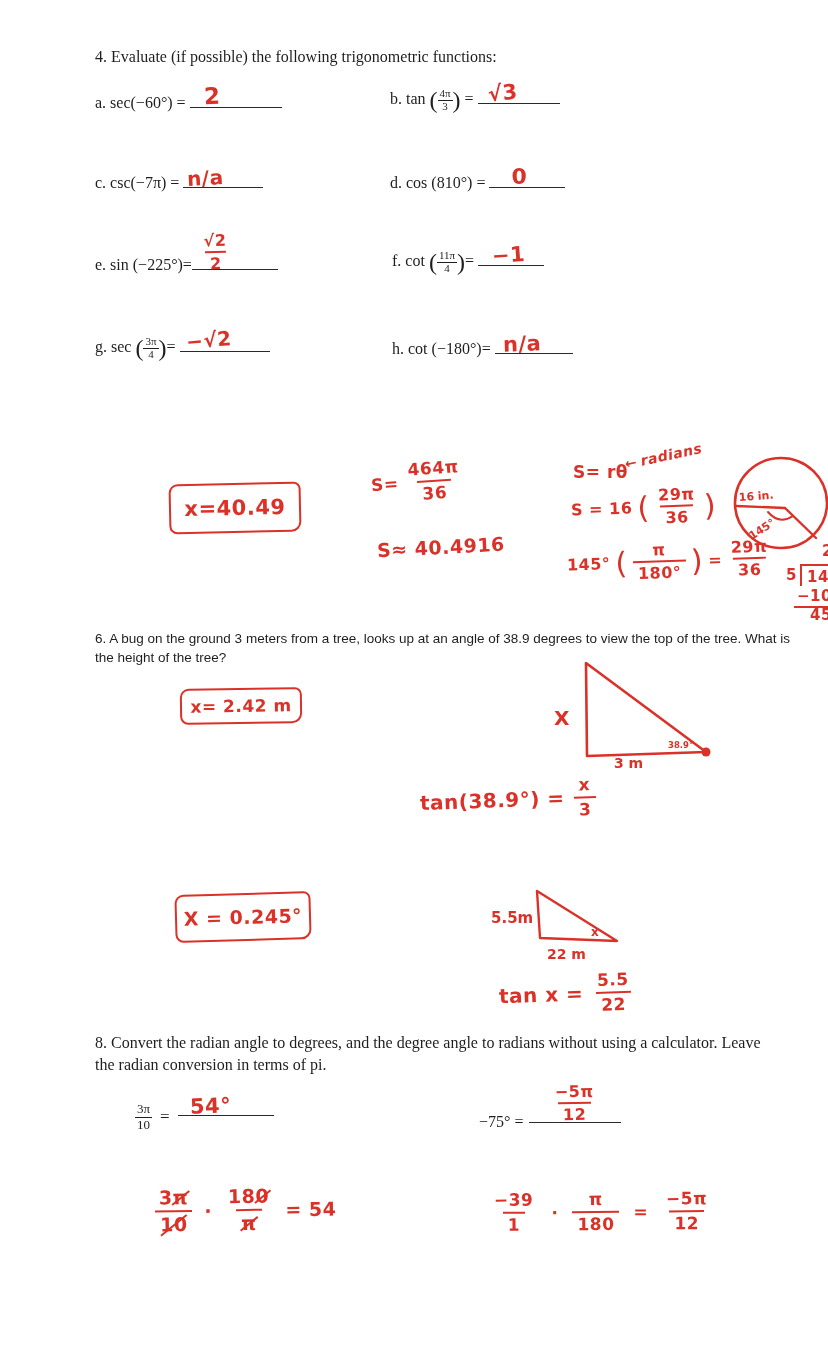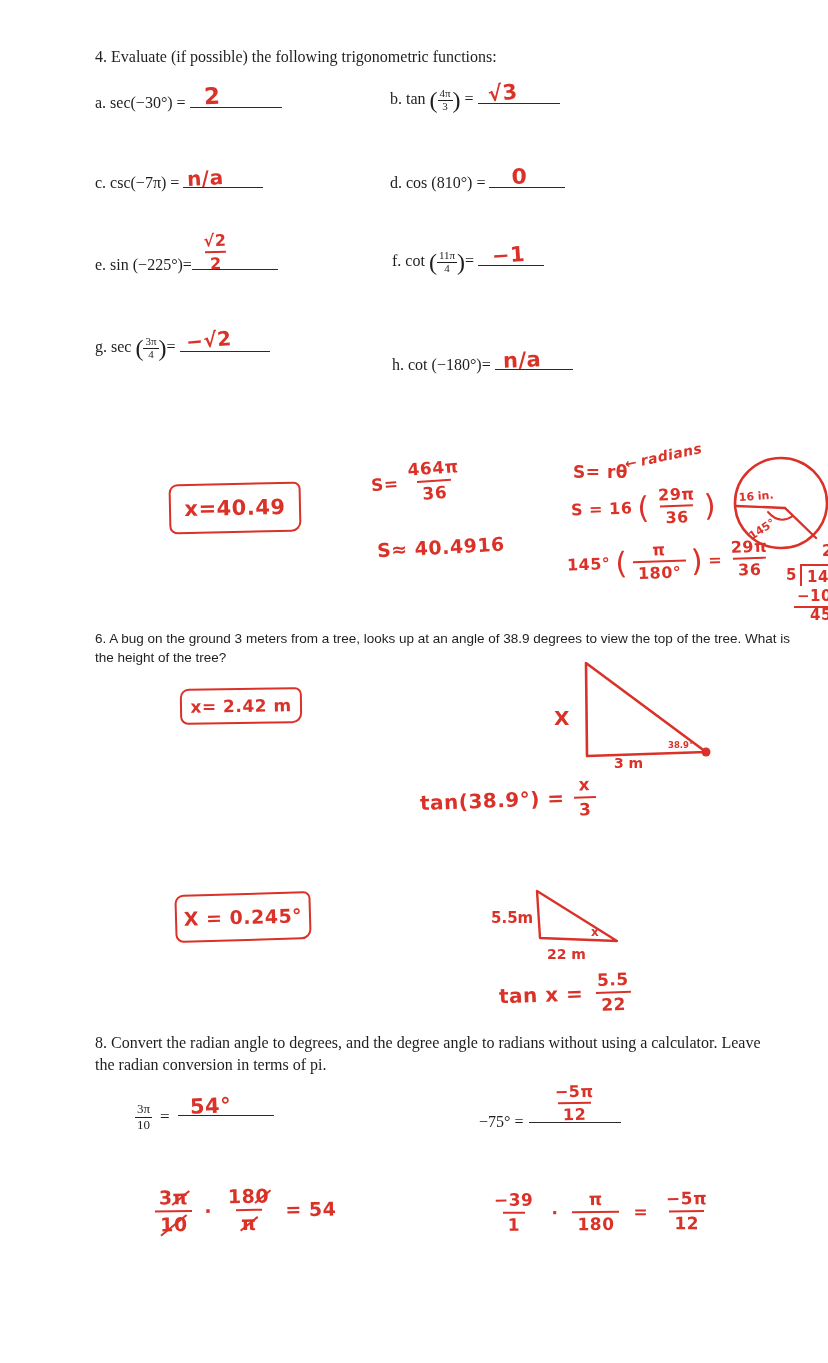--- a/index.html
+++ b/index.html
@@ -40,21 +40,21 @@
   .qtext{line-height:1.38;}
 </style>
 </head>
 <body>
 
 <div class="page">
 
   <div class="abs serif" style="left:48px;top:48px;">4.  Evaluate (if possible) the following trigonometric functions:</div>
 
   <div class="abs serif" style="left:48px;top:94px;">
-    <span>a. sec(−30°) = </span><span class="blankwrap"><span class="blank" style="width:92px;"></span><span class="ans hw" style="left:14px;bottom:3px;font-size:23px;transform:rotate(-2deg);">2</span></span>
+    <span>a. sec(−60°) = </span><span class="blankwrap"><span class="blank" style="width:92px;"></span><span class="ans hw" style="left:14px;bottom:3px;font-size:23px;transform:rotate(-2deg);">2</span></span>
   </div>
 
   <div class="abs serif" style="left:343px;top:88px;">
     <span>b.  tan </span><span class="pparen">(</span><span class="pfrac">
         <span class="pnum">4π</span>
         <span class="pden">3</span>
       </span><span class="pparen">)</span><span> = </span><span class="blankwrap"><span class="blank" style="width:82px;"></span><span class="ans hw" style="left:10px;bottom:3px;font-size:21px;transform:rotate(-6deg);">√3</span></span>
   </div>
 
   <div class="abs serif" style="left:48px;top:174px;">
@@ -79,21 +79,21 @@
       </span><span class="pparen">)</span><span>= </span><span class="blankwrap"><span class="blank" style="width:66px;"></span><span class="ans hw" style="left:14px;bottom:3px;font-size:21px;transform:rotate(-4deg);">−1</span></span>
   </div>
 
   <div class="abs serif" style="left:48px;top:336px;">
     <span>g. sec </span><span class="pparen">(</span><span class="pfrac">
         <span class="pnum">3π</span>
         <span class="pden">4</span>
       </span><span class="pparen">)</span><span>= </span><span class="blankwrap"><span class="blank" style="width:90px;"></span><span class="ans hw" style="left:6px;bottom:4px;font-size:20px;transform:rotate(-5deg);">−√2</span></span>
   </div>
 
-  <div class="abs serif" style="left:345px;top:356px;text-align:center;">
+  <div class="abs serif" style="left:345px;top:340px;text-align:center;">
     <span>h. cot (−180°)= </span><span class="blankwrap"><span class="blank" style="width:78px;"></span><span class="ans hw" style="left:8px;bottom:2px;font-size:21px;transform:rotate(-2deg);">n/a</span></span>
   </div>
 
 
   <div class="ansbox" style="left:122px;top:483px;width:128px;height:46px;transform:rotate(-1.2deg);">
     <span class="hw" style="font-size:21px;">x=40.49</span>
   </div>
 
   <div class="abs row hw" style="left:324px;top:460px;font-size:17px;gap:6px;transform:rotate(-4deg);">
     <span>S=</span>

